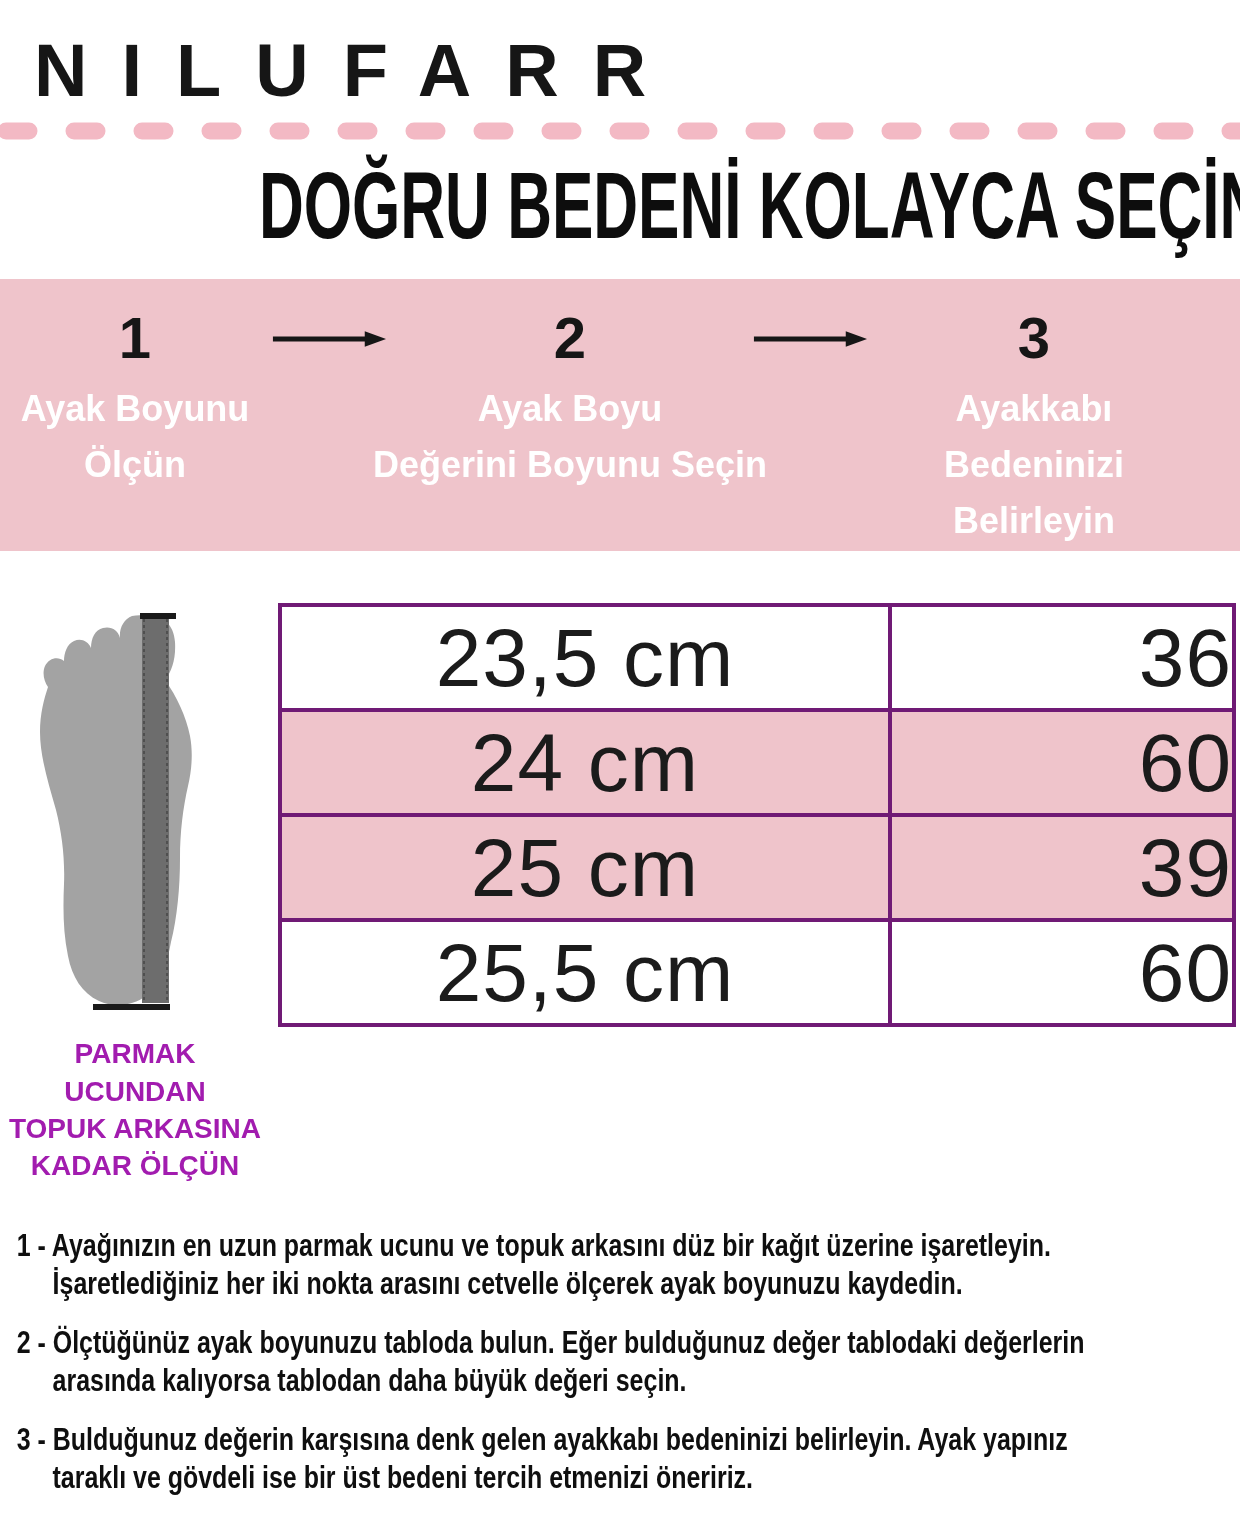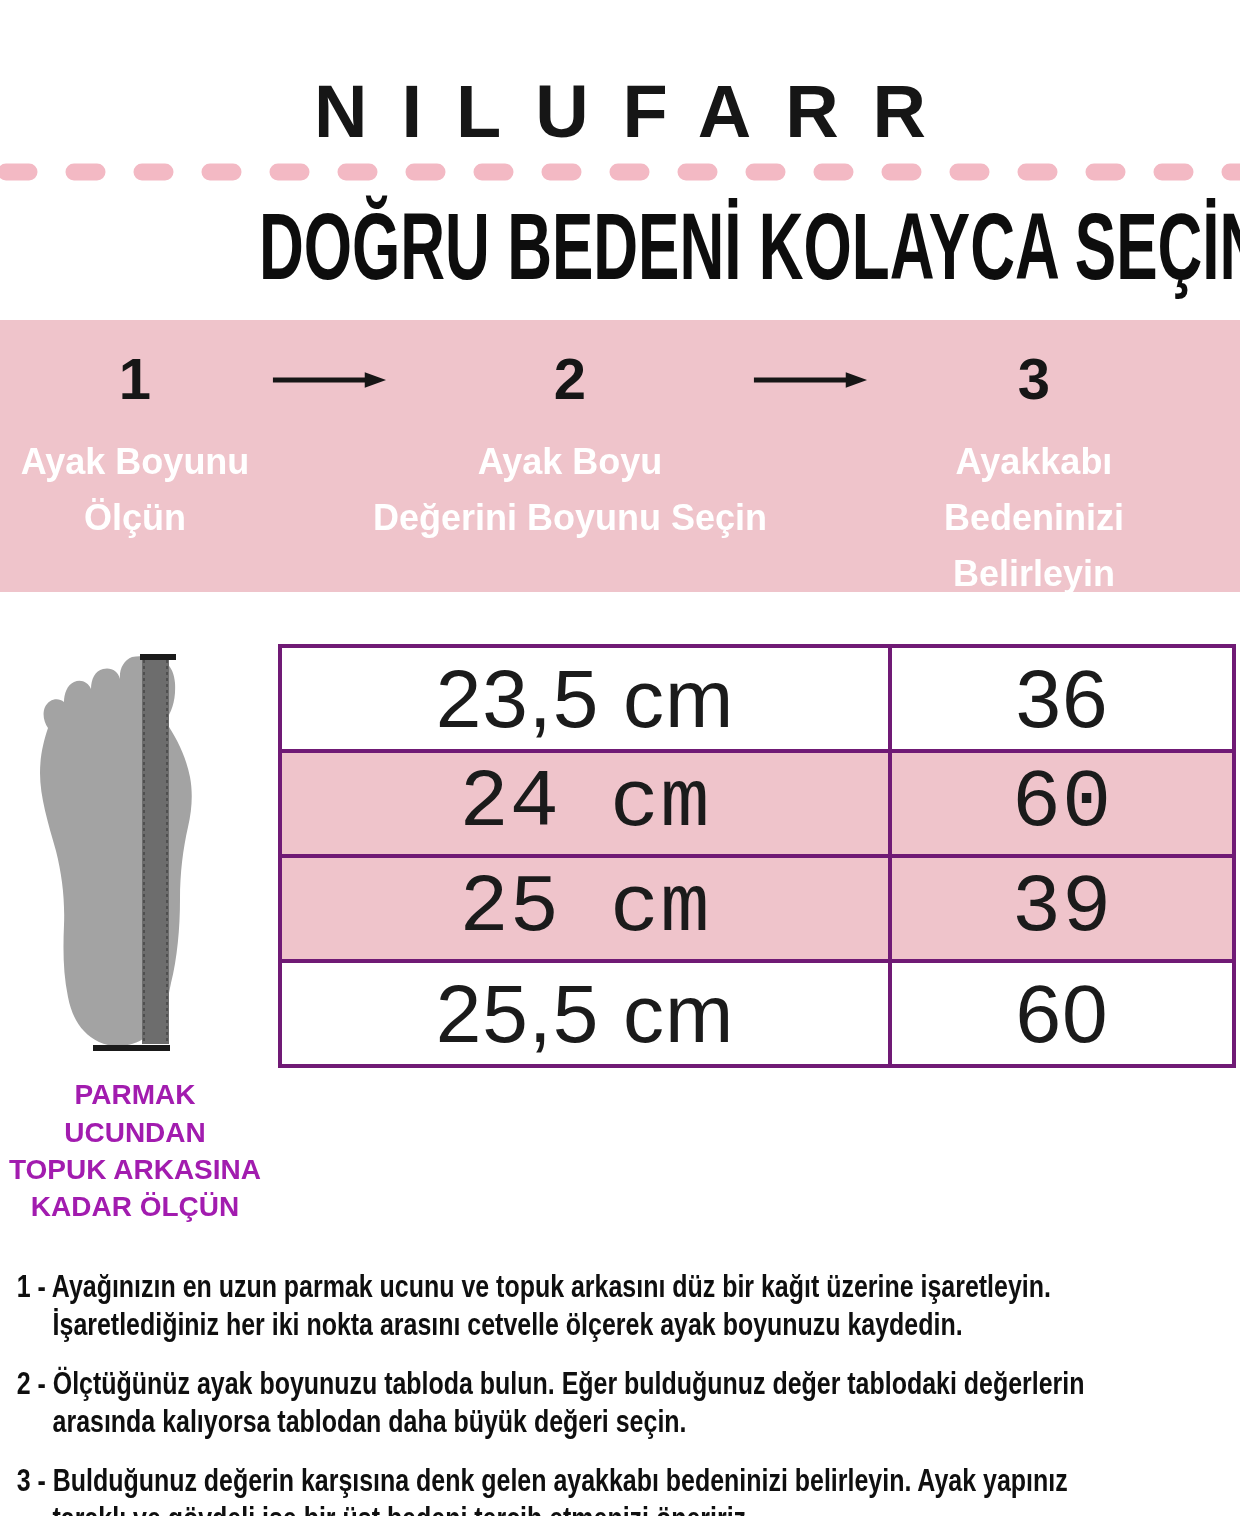--- a/index.html
+++ b/index.html
@@ -16,21 +16,21 @@
   body{
     background:#ffffff;
     font-family:"Liberation Sans", sans-serif;
     color:var(--text-black);
     overflow:hidden;
     position:relative;
   }
   .preline{white-space:pre-line;}
 
   
-  .brand-header{padding-top:30px;text-align:center;margin-top:41px;}
+  .brand-header{padding-top:30px;text-align:left;}
   .brand-logo{
     font-size:74px;
     font-weight:bold;
     letter-spacing:34px;
     text-indent:34px; 
     color:#161616;
     line-height:1.1;
   }
   .dash-divider{display:block;margin-top:10px;width:1240px;height:20px;}
 
@@ -58,21 +58,21 @@
   }
   .step{text-align:center;}
   .step-3{padding-right:42px;}
   .step-number{
     font-size:58px;
     font-weight:bold;
     color:#161616;
     line-height:1;
   }
   .step-label{
-    margin-top:26px;
+    margin-top:14px;
     font-size:36px;
     font-weight:bold;
     color:var(--step-text-white);
     line-height:1.55;
   }
   .step-arrow{position:absolute;top:48px;width:116px;height:24px;}
   .arrow-1{left:271px;}
   .arrow-2{left:752px;}
 
   
@@ -102,22 +102,22 @@
     height:105px;
     text-align:center;
     vertical-align:middle;
     font-size:82px;
     font-weight:normal;
     color:#1b1b1b;
     letter-spacing:1px;
     line-height:1;
   }
   .size-table .col-length{width:610px;}
-  .size-table .col-size{width:344px;}
-  .size-table tr.pink td{background:var(--row-pink);font-family:Liberation Mono, monospace;}
+  .size-table .col-size{width:344px;text-align:right;}
+  .size-table tr.pink td{background:var(--row-pink);}
 
   
   .instructions{margin-top:42px;padding-left:12px;}
   .instruction-item{
     font-size:32px;
     font-weight:bold;
     line-height:38px;
     color:#0f0f0f;
     transform:scaleX(0.78);
     transform-origin:left top;

